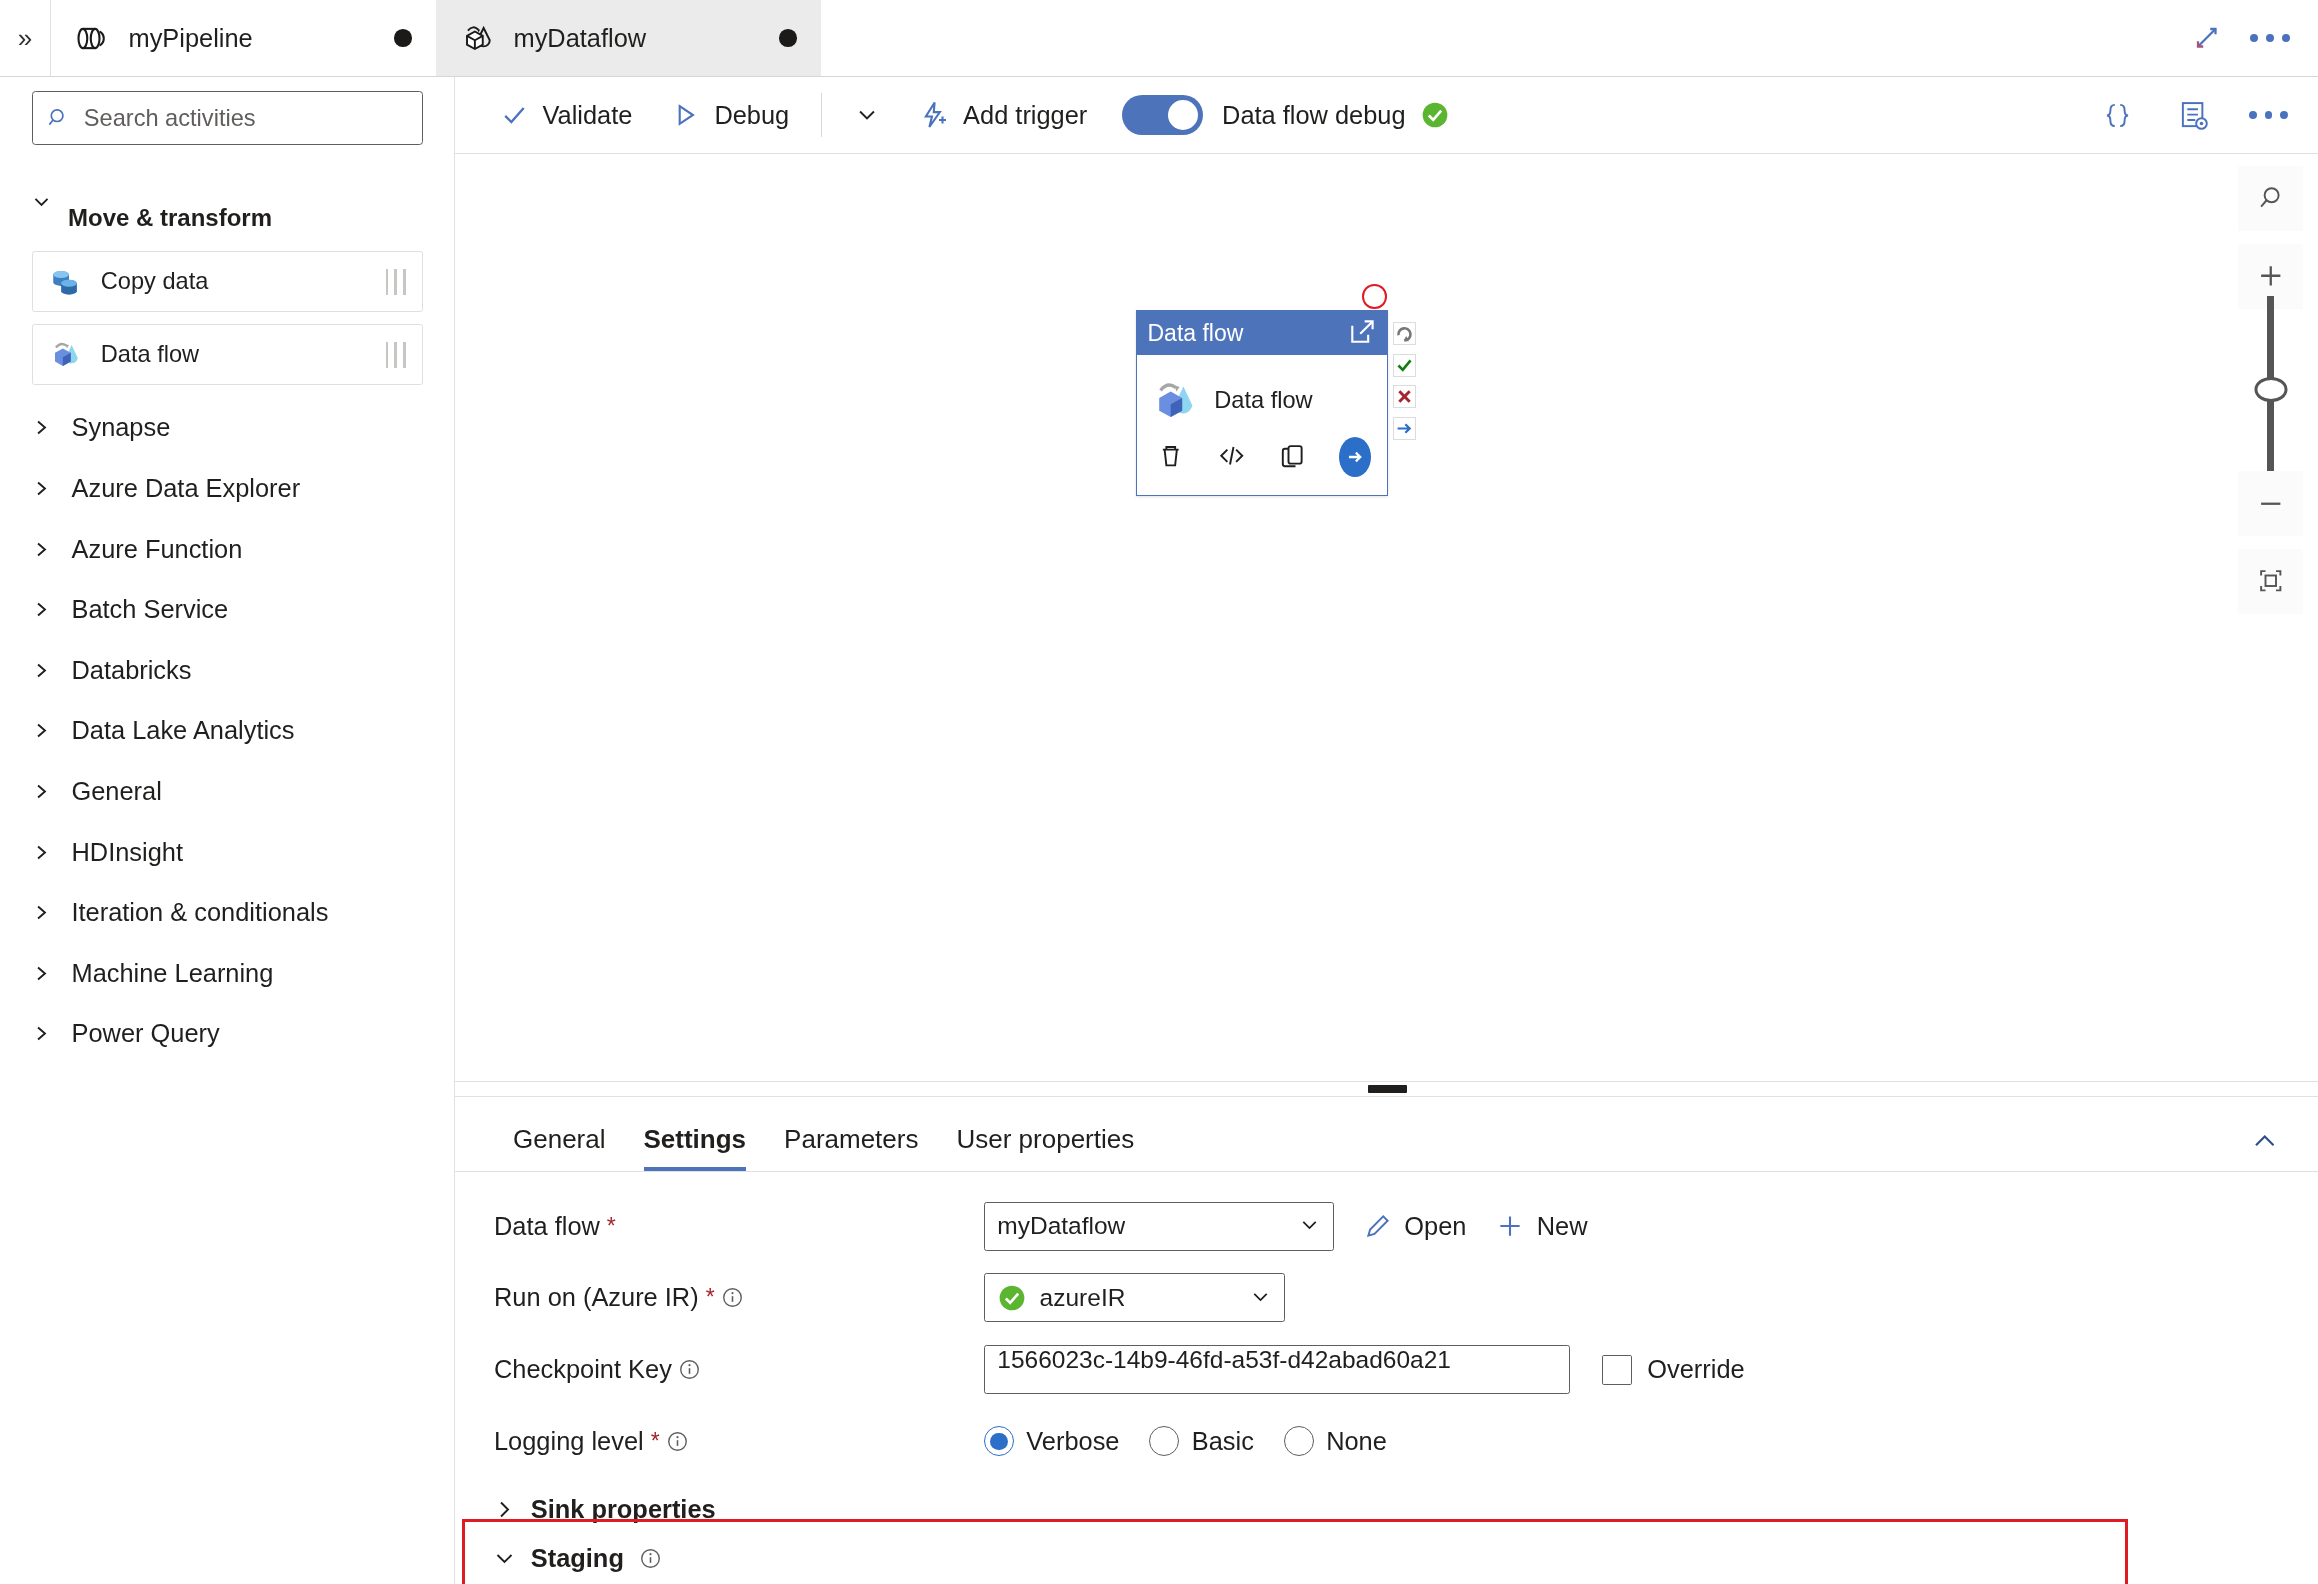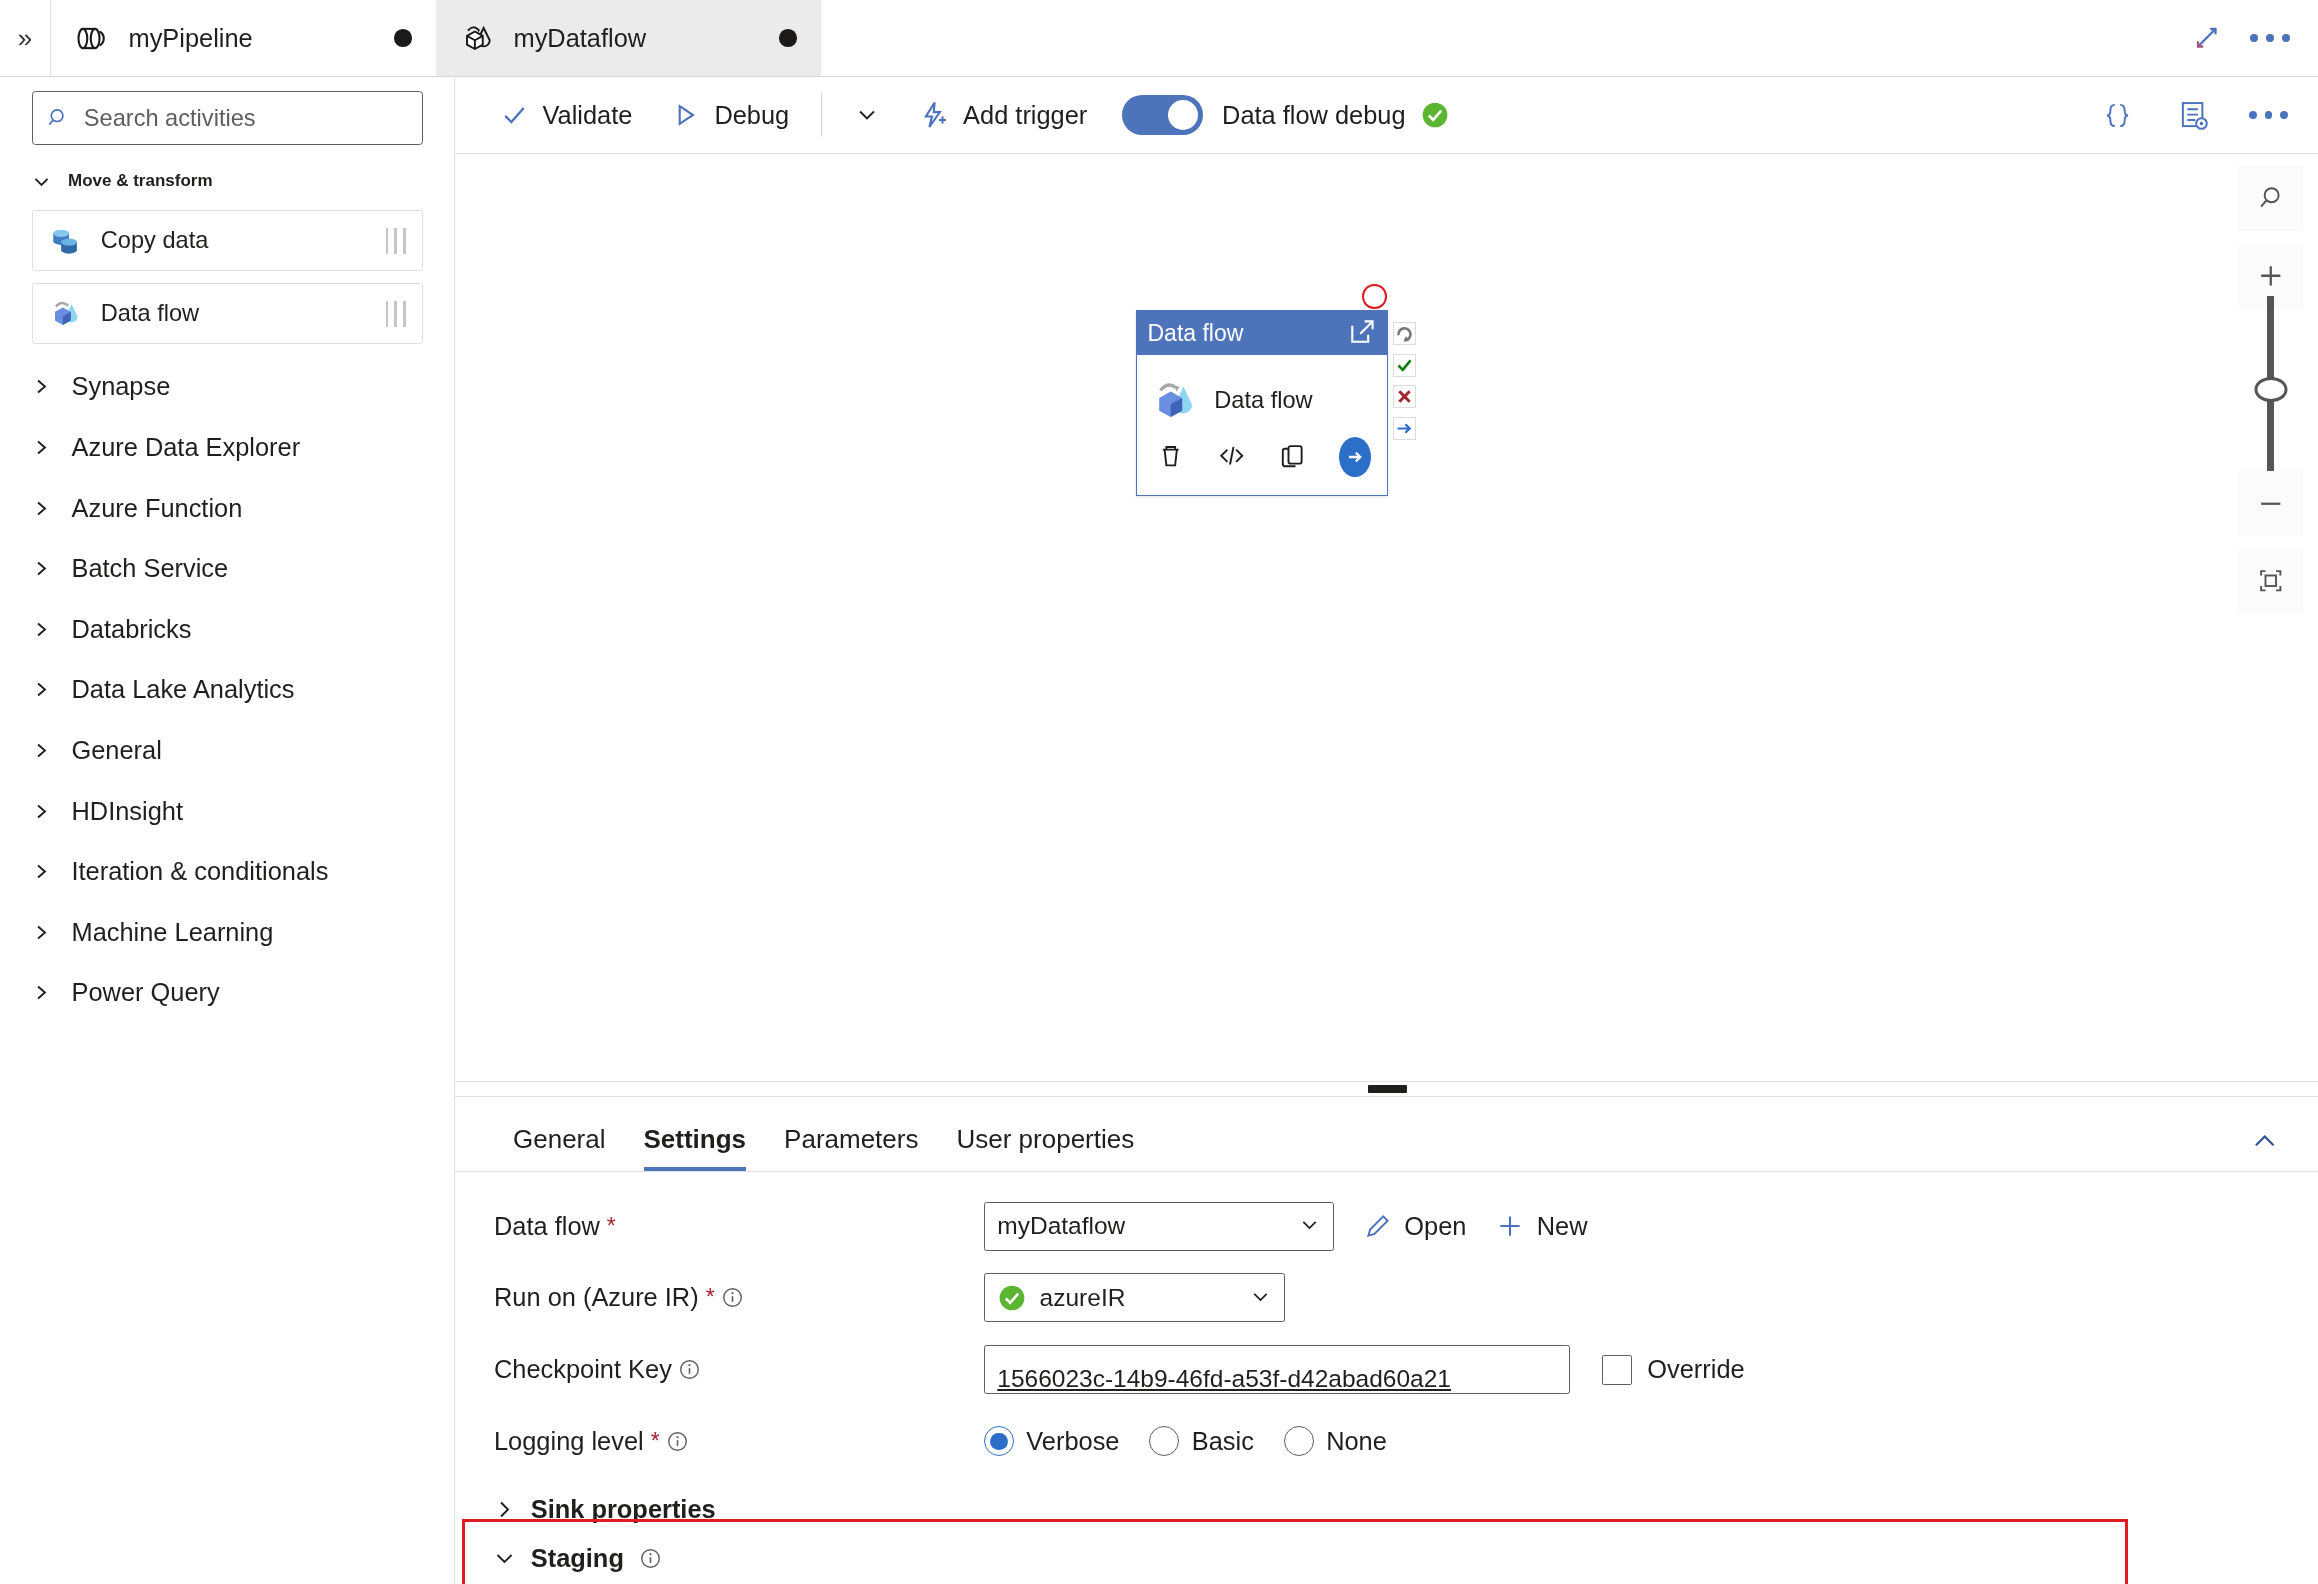--- a/index.html
+++ b/index.html
@@ -67,21 +67,21 @@
   }
   .search-box input {
     border: 0; outline: 0; font-size: 23.6px; font-family: inherit;
     color: #201f1e; width: 100%; background: transparent;
   }
   .search-box input::placeholder { color: #605e5c; }
   .group-head {
     display: flex; align-items: center; gap: 17.5px;
     padding: 19px 31.5px; cursor: pointer;
   }
-  .group-head .glabel { font-size: 17px; font-weight: 700; color: #201f1e; }
+  .group-head .glabel { font-size: 24px; font-weight: 700; color: #201f1e; margin-top: 33px; }
   .chev { width: 19px; height: 19px; flex: 0 0 auto;}
   .act-item {
     margin: 0 31.5px 12.3px 31.5px;
     height: 61px; border: 1.8px solid #e1dfdd; border-radius: 2.6px;
     display: flex; align-items: center; gap: 17.5px; padding: 0 15.8px; cursor: grab;
   }
   .act-item .alabel { font-size: 23.6px; color: #201f1e; }
   .grip { margin-left: auto; display: flex; gap: 6.1px; }
   .grip i { width: 2.6px; height: 26px; background: #c8c6c4; display: block; }
   .cat-row {
@@ -162,21 +162,21 @@
   .info { width: 21px; height: 21px; }
   .ctl { display: flex; align-items: center; }
   .sel {
     width: 350px; height: 49px; border: 1.8px solid #605e5c; border-radius: 2.6px;
     display: flex; align-items: center; gap: 12.3px; padding: 0 12.3px; cursor: pointer; background: #fff;
   }
   .sel .val { font-size: 24.5px; color: #201f1e; white-space: nowrap; overflow: hidden; }
   .sel .caret { margin-left: auto; }
   .txt {
     height: 49px; border: 1.8px solid #605e5c; border-radius: 2.6px;
-    display: flex; align-items: flex-end; padding: 0 12.3px; background:#fff;text-decoration:underline;
+    display: flex; align-items: flex-start; padding: 0 12.3px; background:#fff;
   }
   .txt .val { font-size: 24.5px; color: #201f1e; white-space: nowrap;}
   .linkbtn { display: flex; align-items: center; gap: 12.3px; margin-left: 30px; cursor: pointer; }
   .linkbtn .lbl { font-size: 25.4px; color: #201f1e; white-space: nowrap;}
   .cb { width: 30px; height: 30px; border: 1.8px solid #605e5c; border-radius: 1.8px; background:#fff; cursor:pointer;}
   .cblabel { font-size: 25.4px; margin-left: 15.8px; }
   .radio-grp { display: flex; align-items: center; gap: 30px;}
   .radio { display: flex; align-items: center; gap: 12.3px; cursor: pointer;}
   .rdot { width: 30px; height: 30px; border-radius: 50%; border: 1.8px solid #605e5c; background:#fff; display:flex; align-items:center; justify-content:center;}
   .rdot.on { border: 1.8px solid #2b6fc9; }

